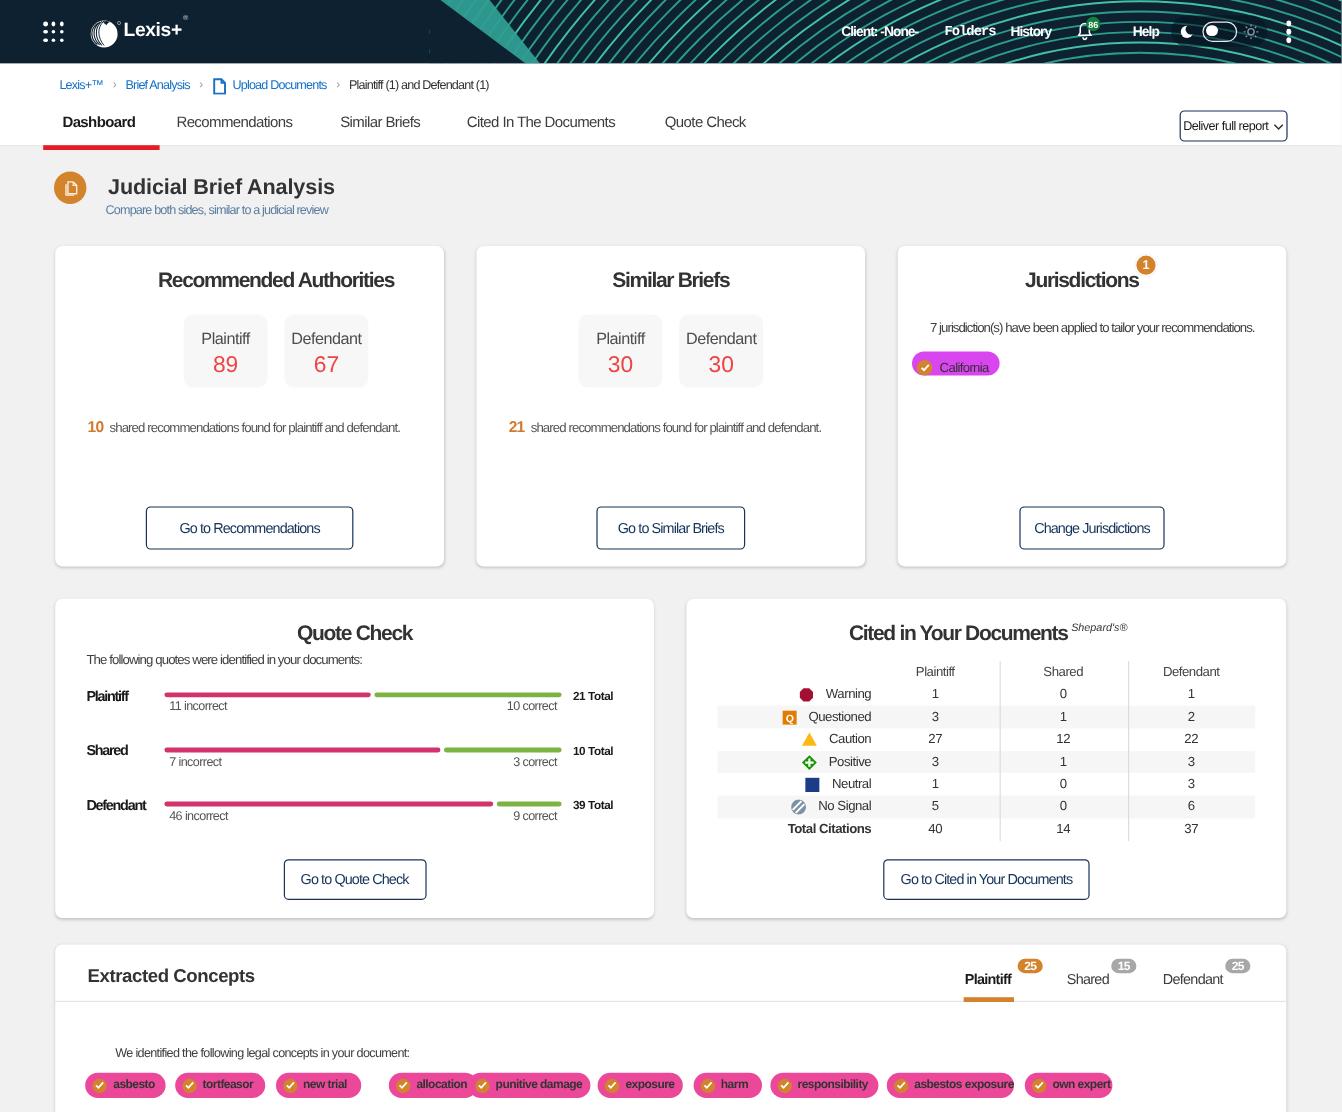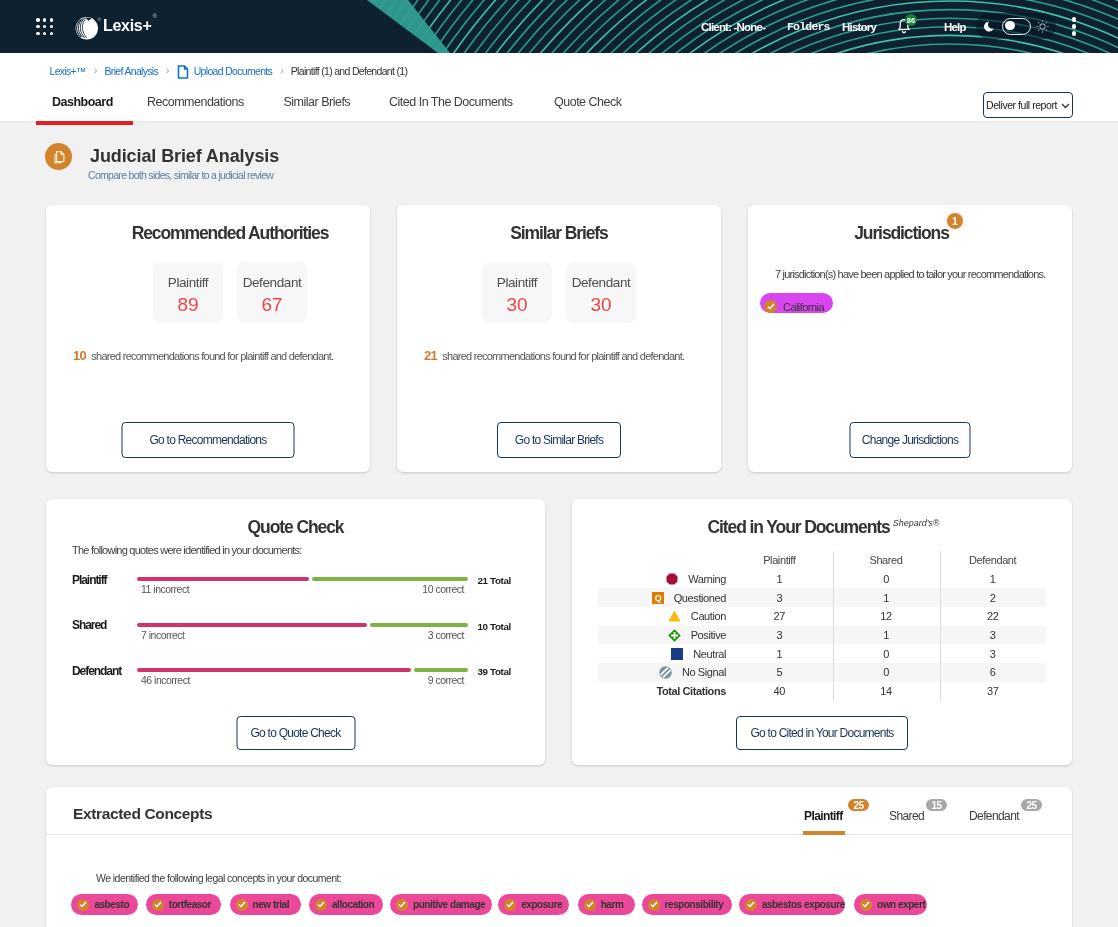--- a/index.html
+++ b/index.html
@@ -450,21 +450,21 @@
     <div class="pill" style="left:99.8px; width:75.5px;"><span class="chk">
           <svg width="8" height="7" viewBox="0 0 8 7">
             <path d="M1 3.5 L3 5.5 L7 1" stroke="#fff" stroke-width="1.5" fill="none"></path>
           </svg>
         </span>tortfeasor</div>
     <div class="pill" style="left:183.5px; width:71px;"><span class="chk">
           <svg width="8" height="7" viewBox="0 0 8 7">
             <path d="M1 3.5 L3 5.5 L7 1" stroke="#fff" stroke-width="1.5" fill="none"></path>
           </svg>
         </span>new trial</div>
-    <div class="pill" style="left:263px; width:73.5px;"><span class="chk">
+    <div class="pill" style="left:278px; width:73.5px;"><span class="chk">
           <svg width="8" height="7" viewBox="0 0 8 7">
             <path d="M1 3.5 L3 5.5 L7 1" stroke="#fff" stroke-width="1.5" fill="none"></path>
           </svg>
         </span>allocation</div>
     <div class="pill" style="left:344.0px; width:102px;"><span class="chk">
           <svg width="8" height="7" viewBox="0 0 8 7">
             <path d="M1 3.5 L3 5.5 L7 1" stroke="#fff" stroke-width="1.5" fill="none"></path>
           </svg>
         </span>punitive damage</div>
     <div class="pill" style="left:452.2px; width:71px;"><span class="chk">

